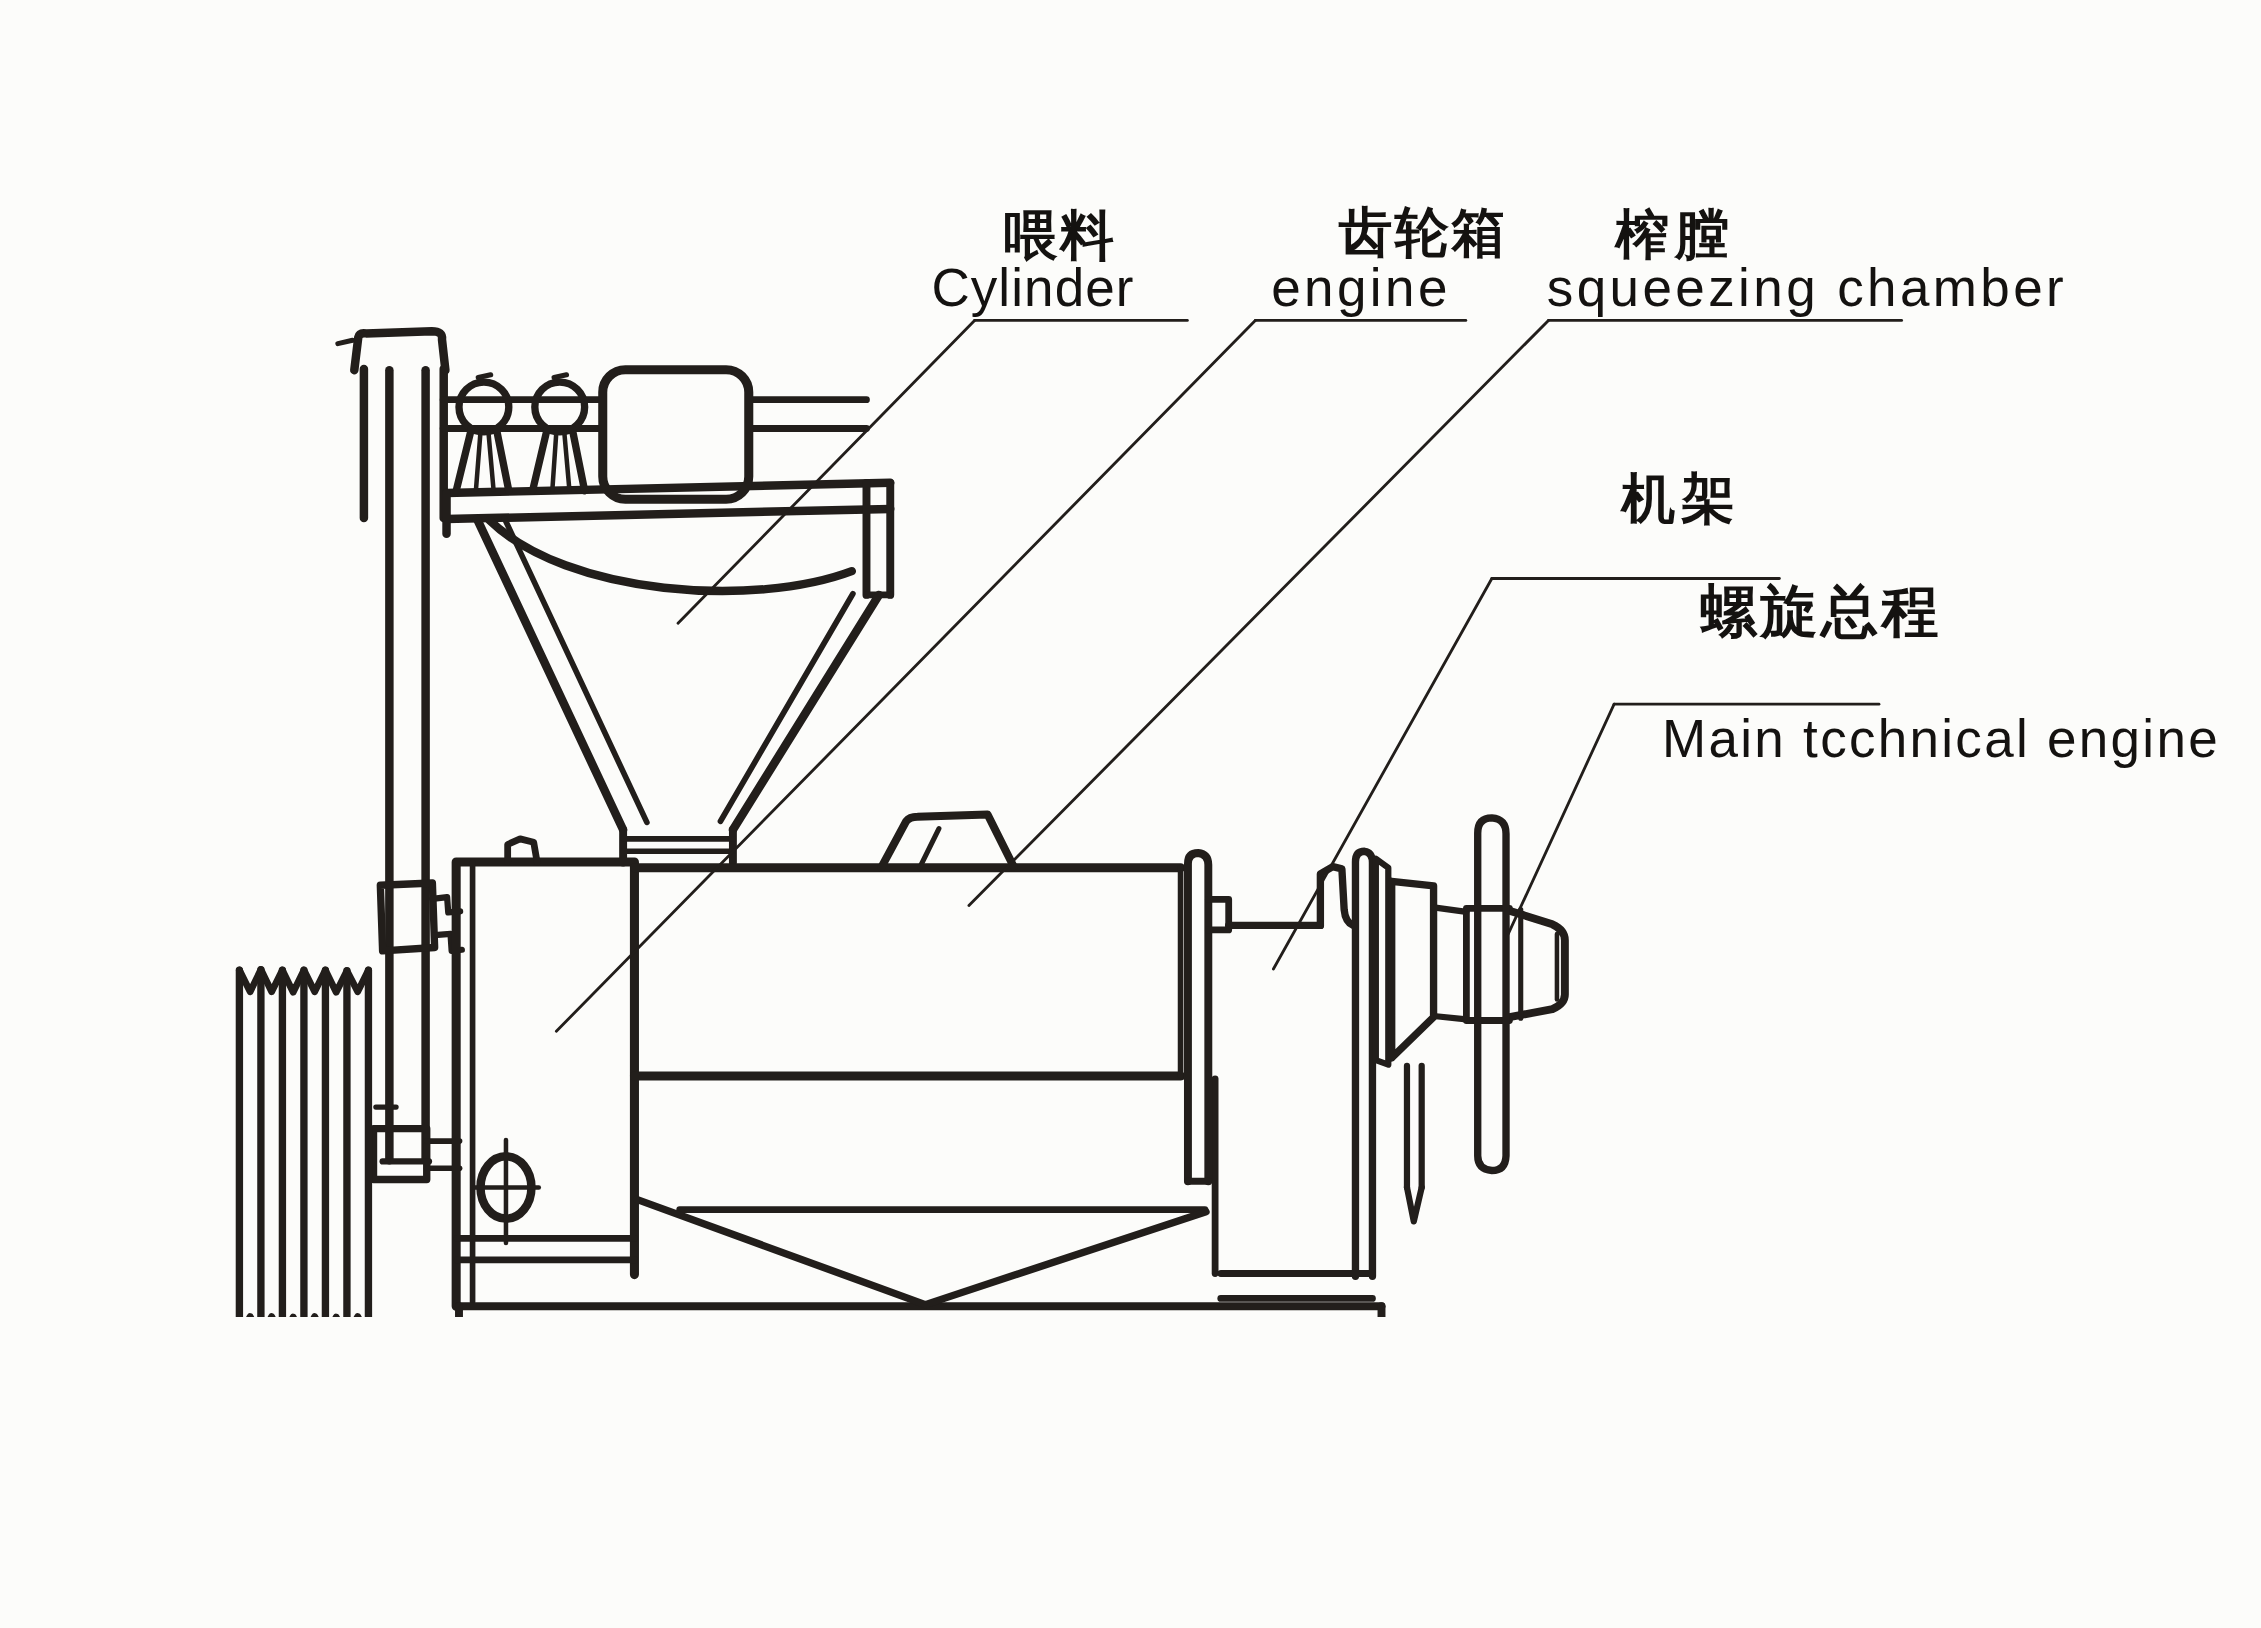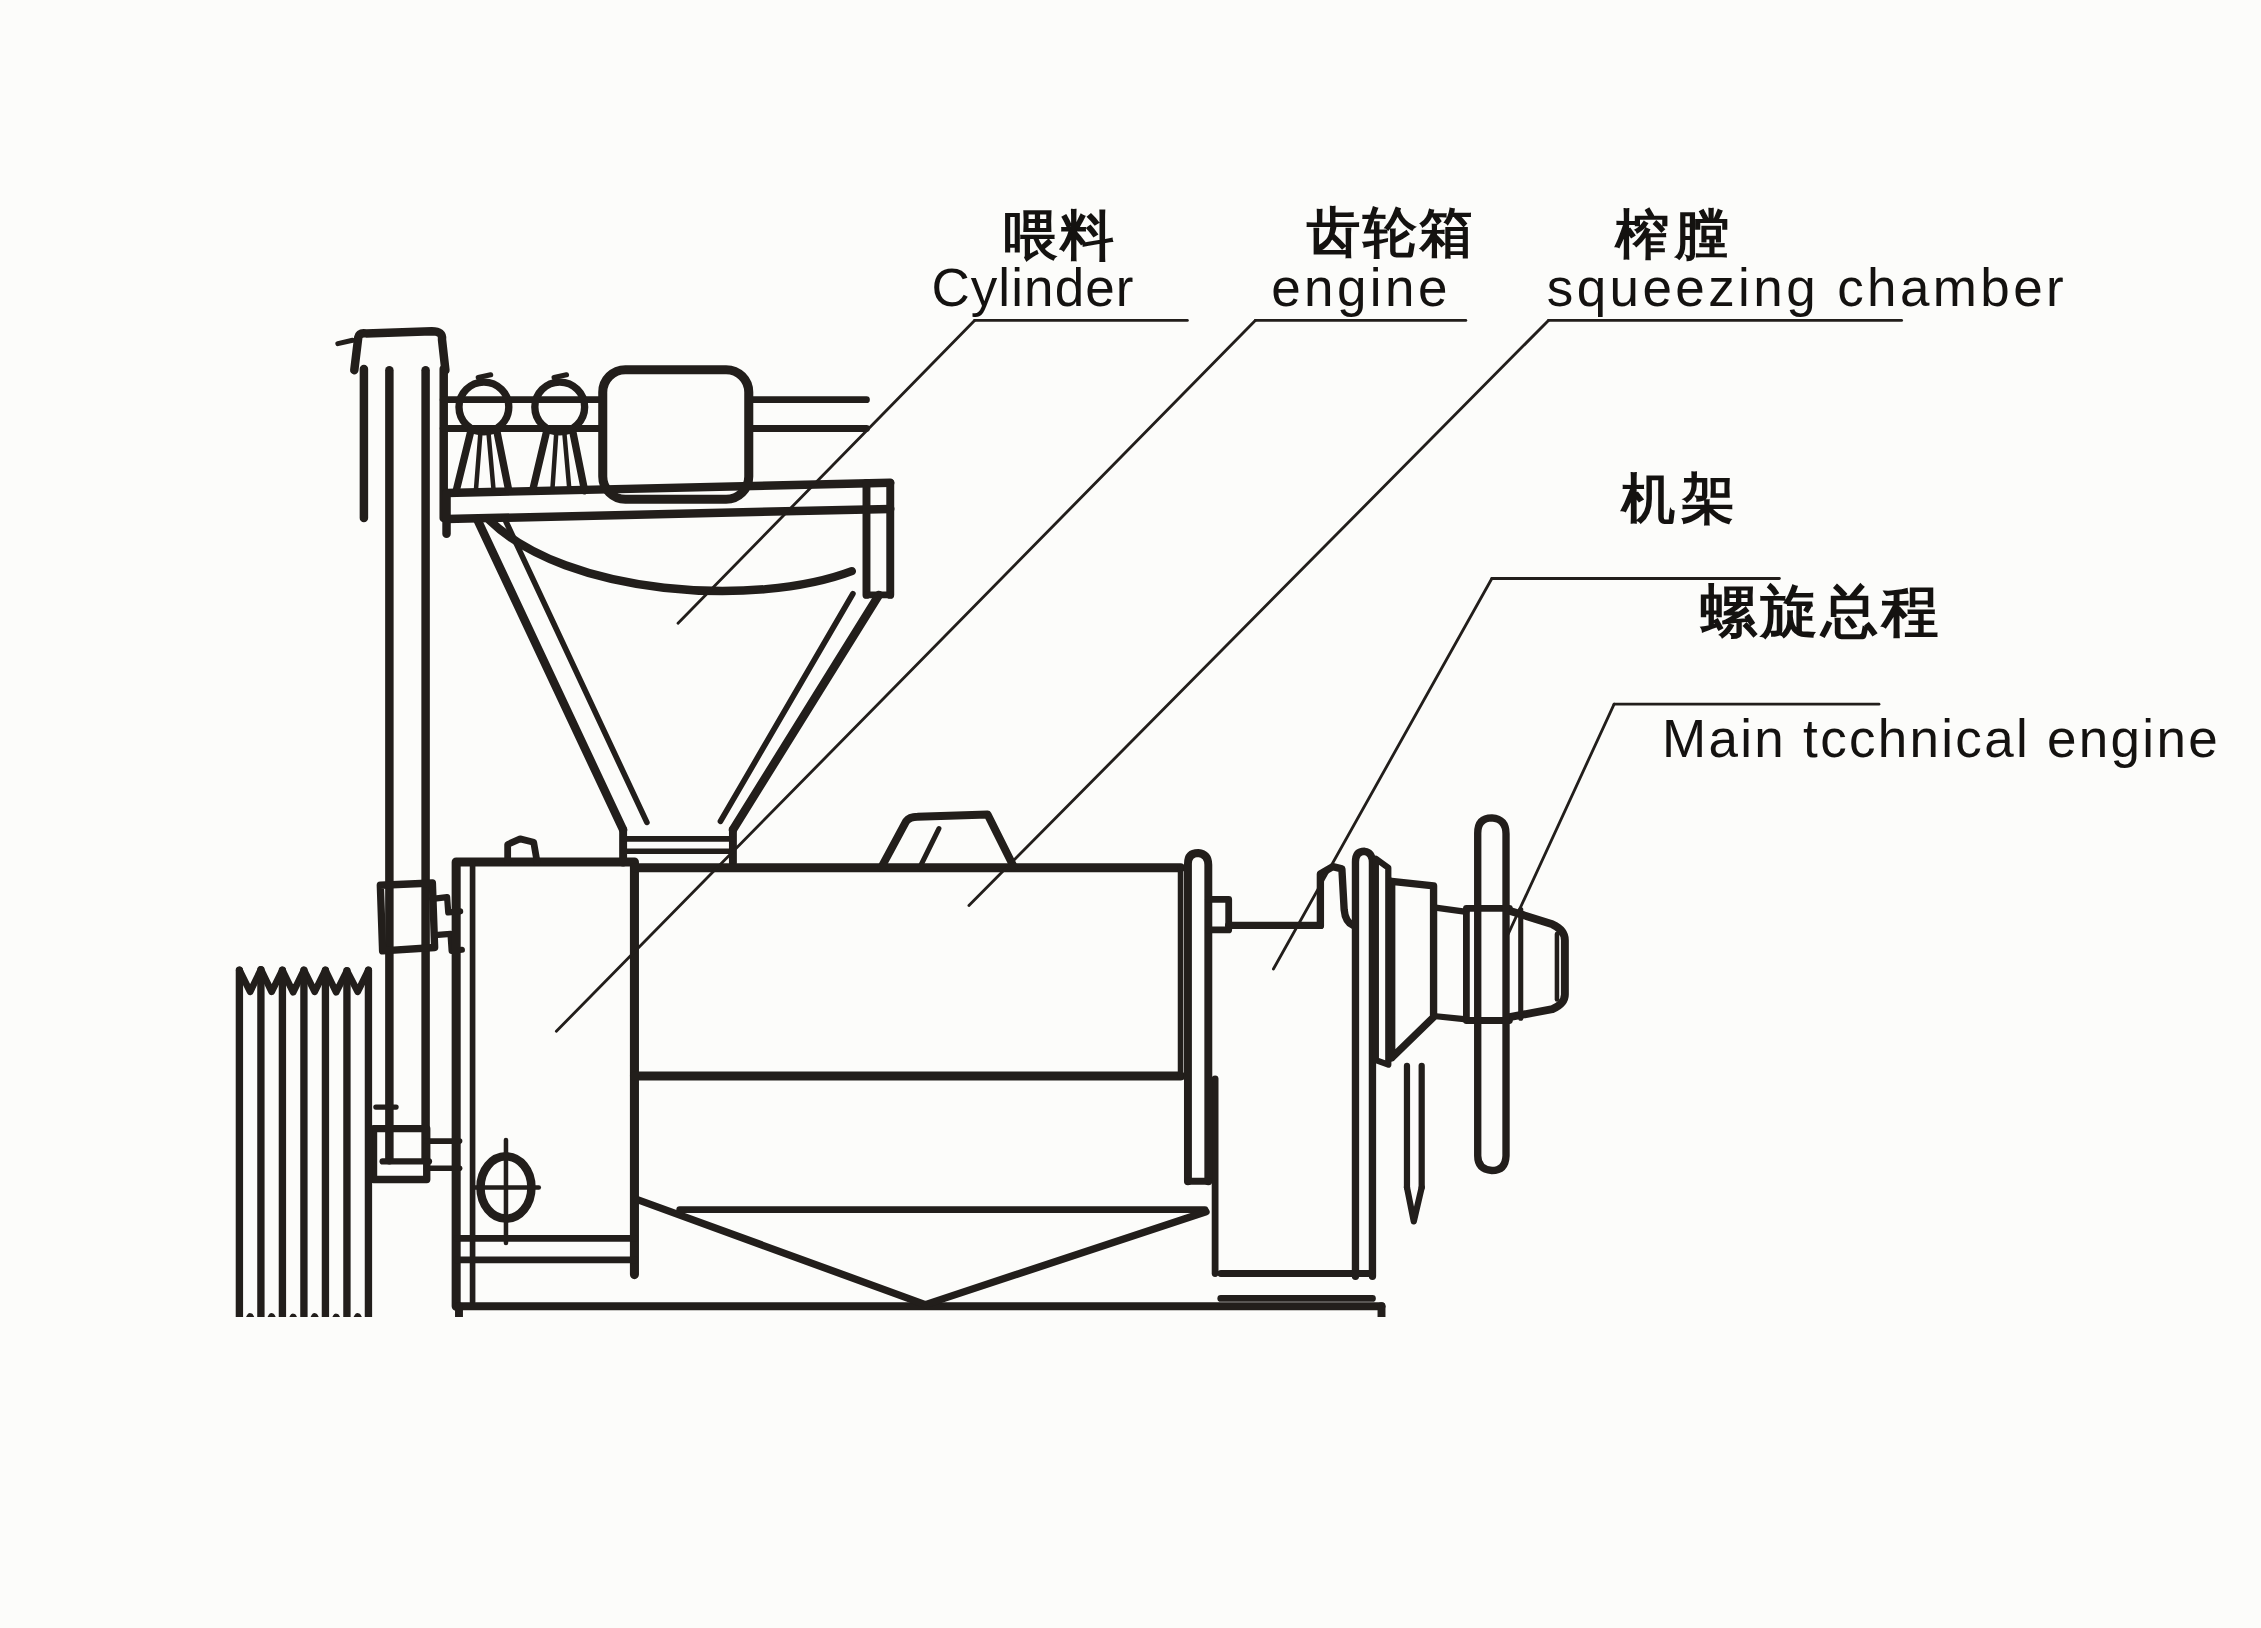--- a/index.html
+++ b/index.html
@@ -23,21 +23,21 @@
     transform:translateX(-50%);
     color:var(--text);
     white-space:nowrap;
     line-height:1;
     user-select:none;
   }
   .zh{font-size:54px;letter-spacing:2.3px;font-weight:600;}
   .en{font-size:53px;letter-spacing:1.1px;font-weight:400;}
   #label-feed-zh      {left:1060px;top:208px;}
   #label-feed-en      {left:1033px;top:261px;}
-  #label-gearbox-zh   {left:1391px;top:205px;}
+  #label-gearbox-zh   {left:1423px;top:205px;}
   #label-gearbox-en   {left:1361px;top:261px;letter-spacing:3.4px;}
   #label-squeezing-zh {left:1675px;top:207px;letter-spacing:5.7px;}
   #label-squeezing-en {left:1807px;top:261px;letter-spacing:3.4px;}
   #label-frame-zh     {left:1681px;top:471px;letter-spacing:5.7px;}
   #label-frame-en     {left:1700px;top:522px;letter-spacing:5.1px;}
   #label-screw-zh     {left:1821px;top:583px;font-size:57px;letter-spacing:3.4px;}
   #label-screw-en     {left:1928px;top:640px;letter-spacing:1.7px;}
   #label-heading-en   {left:1941px;top:712px;letter-spacing:2.3px;}
 </style>
 </head>

